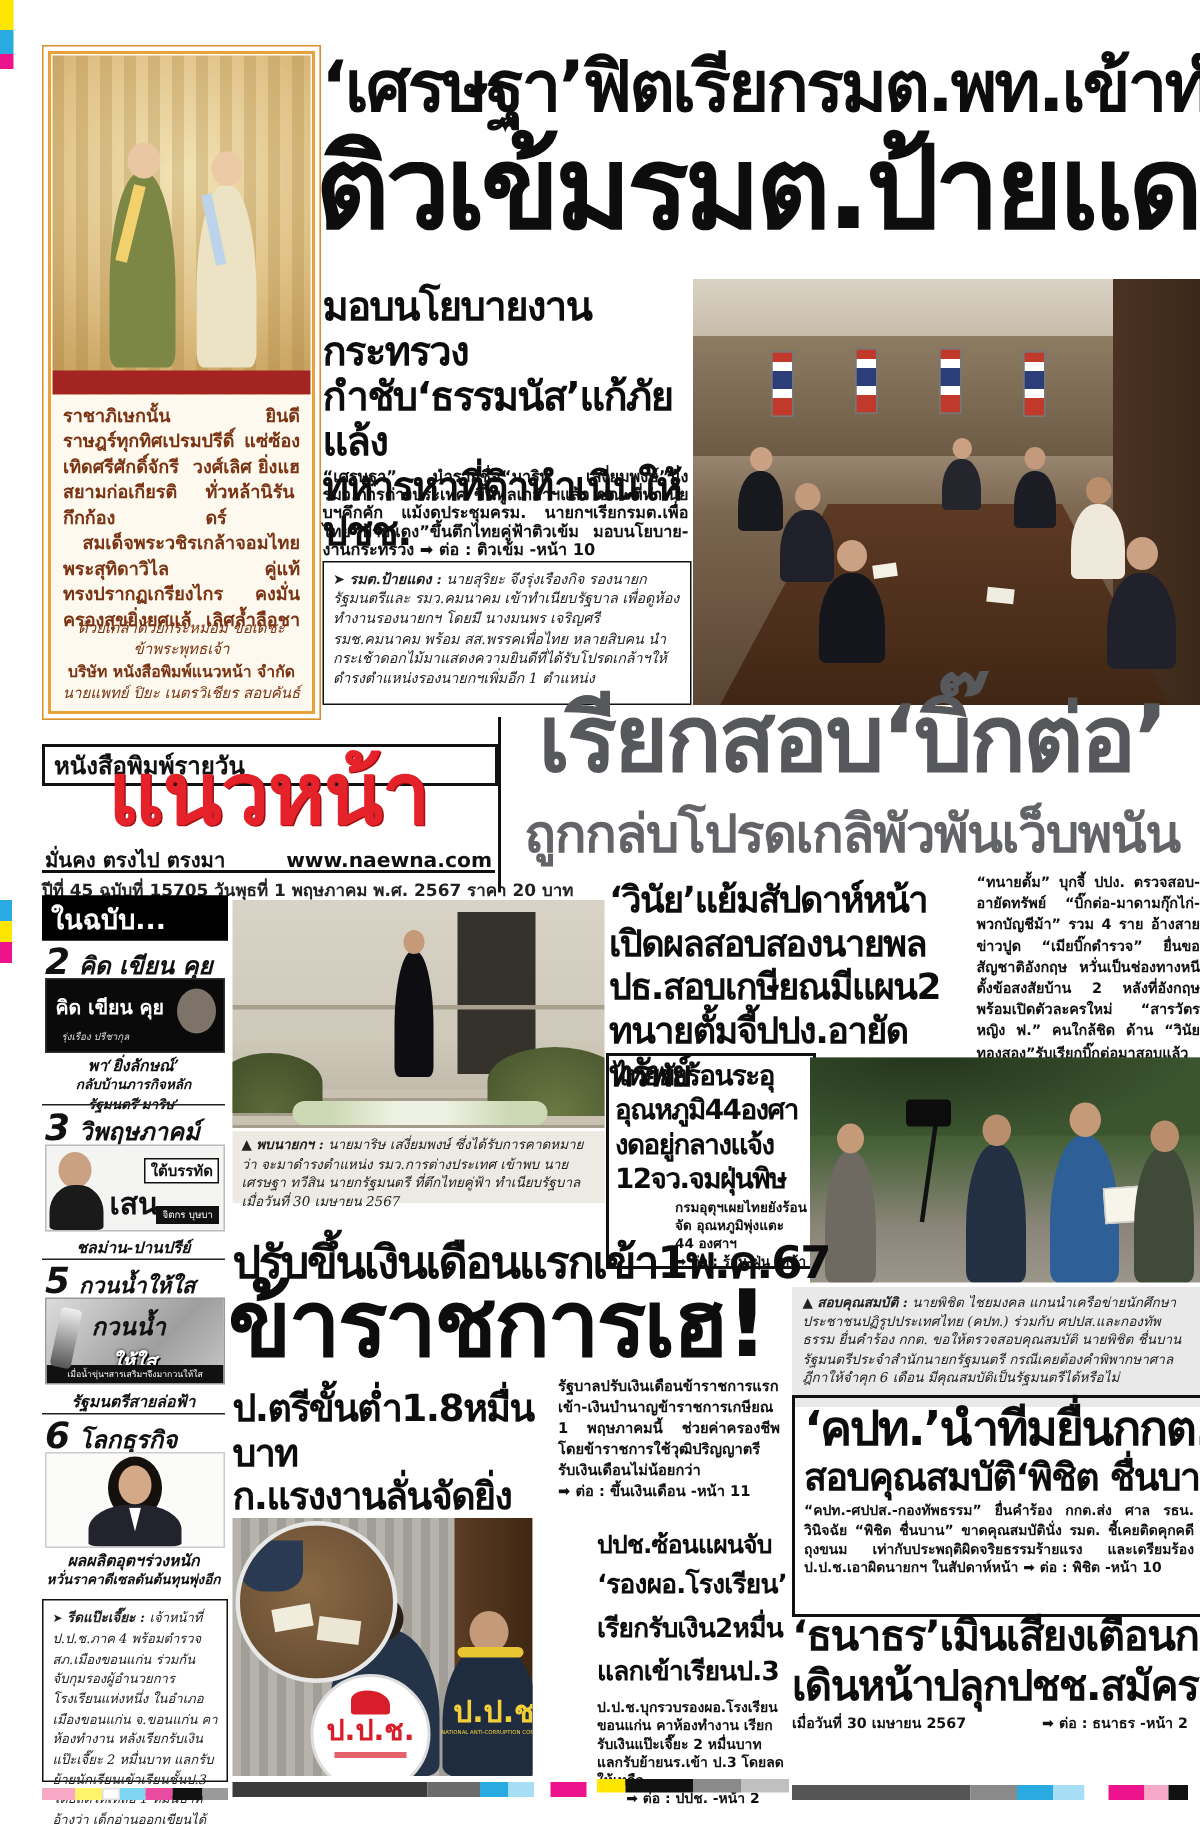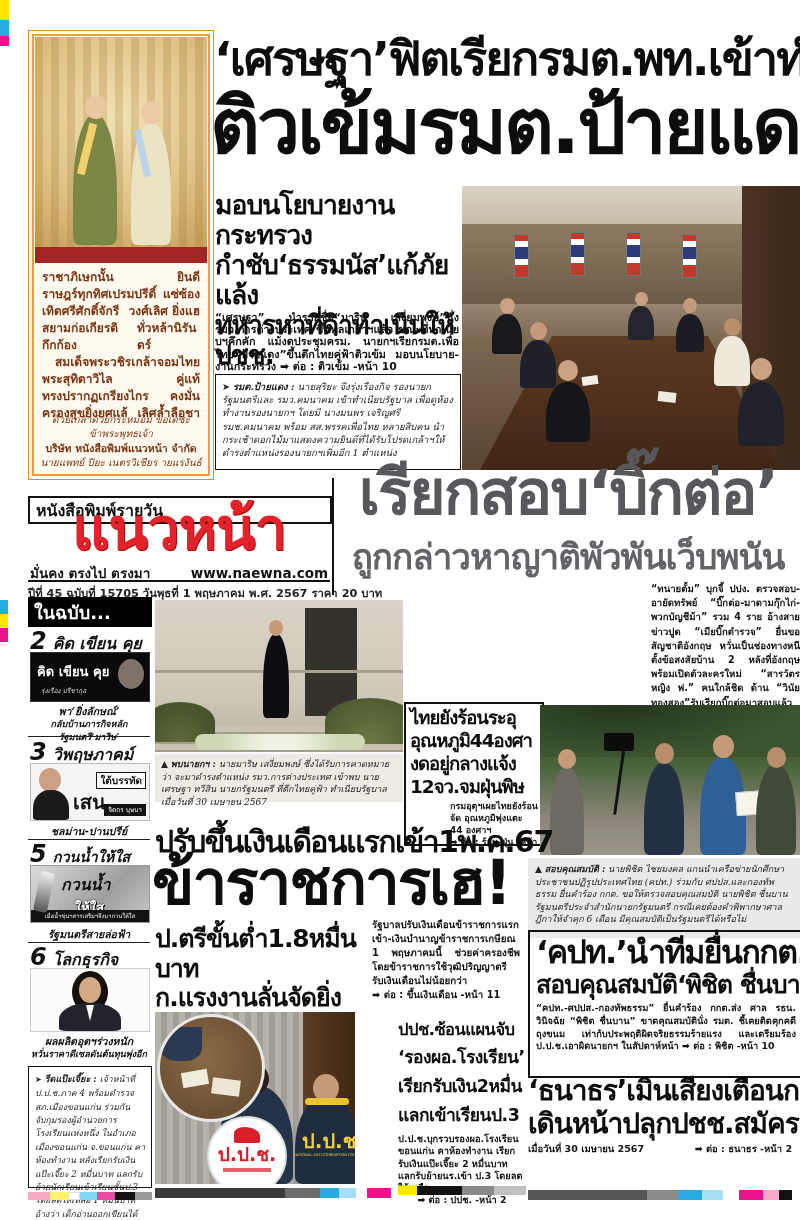--- a/index.html
+++ b/index.html
@@ -83,21 +83,21 @@
         </div>
       <div class="poemrow">
           <span>ครองสุขยิ่งยศแล้</span>
           <span>เลิศล้ำลือชา</span>
         </div>
     </div>
     <div class="abs center" style="left:4px;top:382px;right:4px;color:#7a3413;">
       <div class="serifi" style="font-size:10px;line-height:14px;">ด้วยเกล้าด้วยกระหม่อม ขอเดชะ</div>
       <div class="serifi" style="font-size:10px;line-height:14px;">ข้าพระพุทธเจ้า</div>
       <div class="bold" style="font-size:10.5px;line-height:15px;">บริษัท หนังสือพิมพ์แนวหน้า จำกัด</div>
-      <div class="serifi" style="font-size:10px;line-height:14px;">นายแพทย์ ปิยะ เนตรวิเชียร ายแรงันธ์</div>
+      <div class="serifi" style="font-size:10px;line-height:14px;">นายแพทย์ ปิยะ เนตรวิเชียร สอบคันธ์</div>
     </div>
   </div>
 
   <div class="abs hl" style="left:214px;top:34px;width:586px;font-size:47px;line-height:1.08;letter-spacing:-2px;white-space:nowrap;">‘เศรษฐา’ฟิตเรียกรมต.พท.เข้าทำเนียบ</div>
   <div class="abs hl" style="left:210px;top:86px;width:592px;font-size:77px;line-height:1.06;letter-spacing:-3px;white-space:nowrap;">ติวเข้มรมต.ป้ายแดง</div>
 
   <div class="abs" style="left:215px;top:190px;width:244px;">
     <div class="hl" style="font-size:26.5px;line-height:30px;letter-spacing:-1px;">มอบนโยบายงานกระทรวง</div>
     <div class="hl" style="font-size:26.5px;line-height:30px;letter-spacing:-1px;">กำชับ‘ธรรมนัส’แก้ภัยแล้ง</div>
     <div class="hl" style="font-size:26.5px;line-height:30px;letter-spacing:-1px;">ทหารหาที่ดิาทำเนินให้ปชช.</div>
@@ -147,21 +147,21 @@
   <div class="abs center" style="left:28px;top:498px;width:302px;font-size:58px;font-weight:bold;color:#e5212a;letter-spacing:-1px;line-height:62px;text-shadow:1px 1px 0 #9e0f14;">แนวหน้า</div>
   <div class="abs flexrow" style="left:30px;top:562px;width:298px;justify-content:space-between;align-items:baseline;">
     <span class="bold" style="font-size:13.5px;">มั่นคง ตรงไป ตรงมา</span>
     <span class="bold" style="font-size:13.5px;">www.naewna.com</span>
   </div>
   <div class="abs" style="left:28px;top:580px;width:302px;border-top:2px solid #111;"></div>
   <div class="abs bold" style="left:28px;top:584px;width:302px;font-size:11.3px;color:#222;white-space:nowrap;">ปีที่ 45 ฉบับที่ 15705 วันพุธที่ 1 พฤษภาคม พ.ศ. 2567  ราคา 20 บาท</div>
   <div class="abs" style="left:332px;top:478px;width:2px;height:117px;background:#111;"></div>
 
   <div class="abs hl center" style="left:336px;top:460px;width:464px;font-size:62px;line-height:1.05;letter-spacing:-2px;color:#57585b;white-space:nowrap;">เรียกสอบ‘บิ๊กต่อ’</div>
-  <div class="abs hl center" style="left:336px;top:538px;width:464px;font-size:35px;line-height:1.1;letter-spacing:-1px;color:#636467;white-space:nowrap;">ถูกกล่าวหาญาติพัวพันเว็บพนัน</div>
+  <div class="abs hl center" style="left:336px;top:538px;width:464px;font-size:35px;line-height:1.1;letter-spacing:-1px;color:#636467;white-space:nowrap;">ถูกกล่บโปรดเกลิพัวพันเว็บพนัน</div>
 
   <div class="abs" style="left:28px;top:597px;width:120px;height:26px;background:#000;border:2px solid #000;display:flex;align-items:center;">
     <span class="bold" style="color:#fff;font-size:18px;padding-left:4px;">ในฉบับ...</span>
   </div>
 
   <div class="abs flexrow" style="left:30px;top:630px;width:120px;gap:6px;align-items:baseline;">
     <span class="sbnum">2</span>
     <span class="sbtitle">คิด เขียน คุย</span>
   </div>
   <div class="abs photo" style="left:30px;top:652px;width:118px;height:48px;background:#0a0a0a;border:1px solid #333;">
@@ -188,21 +188,21 @@
   </div>
   <div class="abs center bold serifi" style="left:28px;top:823px;width:122px;font-size:10.5px;">ชลม่าน-ปานปรีย์</div>
   <div class="abs sbhr" style="left:28px;top:839px;width:122px;"></div>
 
   <div class="abs flexrow" style="left:30px;top:843px;width:120px;gap:6px;align-items:baseline;">
     <span class="sbnum">5</span>
     <span class="sbtitle" style="font-size:14.5px;">กวนน้ำให้ใส</span>
   </div>
   <div class="abs photo" style="left:30px;top:865px;width:118px;height:56px;background:linear-gradient(135deg,#dcdcdc,#9e9e9e 60%,#c8c8c8);border:1px solid #999;">
     <div class="bold" style="font-size:16px;font-style:italic;padding:6px 0 0 30px;">กวนน้ำ</div>
-    <div class="bold" style="font-size:13px;color:#fff;text-shadow:0 0 2px #000,1px 1px 0 #000;padding:0 0 0 44px;">ให้ใส</div>
+    <div class="bold" style="font-size:13px;font-style:italic;color:#fff;text-shadow:0 0 2px #000,1px 1px 0 #000;padding:0 0 0 44px;">ให้ใส</div>
     <div style="position:absolute;left:0;right:0;bottom:0;background:#111;color:#fff;font-size:5.8px;text-align:center;padding:1px 0;">เมื่อน้ำขุ่นฯสารเสริมฯจึงมากวนให้ใส</div>
     <div class="abs" style="left:6px;top:6px;width:14px;height:40px;background:linear-gradient(180deg,#f0f0f0,#555);transform:rotate(12deg);border-radius:3px;"></div>
   </div>
   <div class="abs center bold serifi" style="left:28px;top:926px;width:122px;font-size:10.5px;">รัฐมนตรีสายล่อฟ้า</div>
   <div class="abs sbhr" style="left:28px;top:942px;width:122px;"></div>
 
   <div class="abs flexrow" style="left:30px;top:946px;width:120px;gap:6px;align-items:baseline;">
     <span class="sbnum">6</span>
     <span class="sbtitle">โลกธุรกิจ</span>
   </div>
@@ -232,20 +232,26 @@
     <div class="abs" style="left:-10px;bottom:10px;width:70px;height:40px;background:radial-gradient(ellipse at 50% 100%,#5d6b3a,#3e4a26);border-radius:50% 50% 0 0;"></div>
     <div class="abs" style="right:-12px;bottom:8px;width:90px;height:46px;background:radial-gradient(ellipse at 50% 100%,#6b7a44,#46522c);border-radius:50% 50% 0 0;"></div>
     <div class="abs" style="left:40px;bottom:2px;width:170px;height:16px;background:radial-gradient(circle,#eef2e2 20%,#cdd8b4 70%);border-radius:8px;"></div>
   </div>
   <div class="abs capbox serifi" style="left:155px;top:754px;width:236px;height:40px;padding:4px 6px;">
     <span style="font-style:normal;">▲</span>
     <span class="caplabel">พบนายกฯ :</span>
     <span>นายมาริษ เสงี่ยมพงษ์ ซึ่งได้รับการคาดหมายว่า จะมาดำรงตำแหน่ง รมว.การต่างประเทศ เข้าพบ นายเศรษฐา ทวีสิน นายกรัฐมนตรี ที่ตึกไทยคู่ฟ้า ทำเนียบรัฐบาล เมื่อวันที่ 30 เมษายน 2567</span>
   </div>
 
+  <div class="abs" style="left:406px;top:586px;width:242px;">
+    <div class="hl" style="font-size:24px;line-height:29px;letter-spacing:-1px;">‘วินัย’แย้มสัปดาห์หน้า</div>
+    <div class="hl" style="font-size:24px;line-height:29px;letter-spacing:-1px;">เปิดผลสอบสองนายพล</div>
+    <div class="hl" style="font-size:24px;line-height:29px;letter-spacing:-1px;">ปธ.สอบเกษียณมีแผน2</div>
+    <div class="hl" style="font-size:24px;line-height:29px;letter-spacing:-1px;">ทนายตั้มจี้ปปง.อายัดทรัพย์</div>
+  </div>
   <div class="abs bold just" style="left:651px;top:582px;width:149px;font-size:9.6px;line-height:14.2px;">
     <span>“ทนายตั้ม” บุกจี้ ปปง. ตรวจสอบ-อายัดทรัพย์ “บิ๊กต่อ-มาดามกุ๊กไก่-พวกบัญชีม้า” รวม 4 ราย อ้างสายข่าวปูด “เมียบิ๊กตำรวจ” ยื่นขอสัญชาติอังกฤษ หวั่นเป็นช่องทางหนี ตั้งข้อสงสัยบ้าน 2 หลังที่อังกฤษ พร้อมเปิดตัวละครใหม่ “สารวัตรหญิง ฟ.” คนใกล้ชิด ด้าน “วินัย ทองสอง”รับเรียกบิ๊กต่อมาสอบแล้ว จ่อแถลงผล</span>
     <div class="contline" style="text-align:right;">
       <span>➡</span>
       <span>ต่อ : บิ๊กต่อ -หน้า 11</span>
     </div>
   </div>
 
   <div class="abs" style="left:404px;top:702px;width:128px;height:136px;border:2px solid #111;padding:2px 4px;">
     <div class="hl" style="font-size:18.5px;line-height:23px;letter-spacing:-1px;">ไทยยังร้อนระอุ</div>

